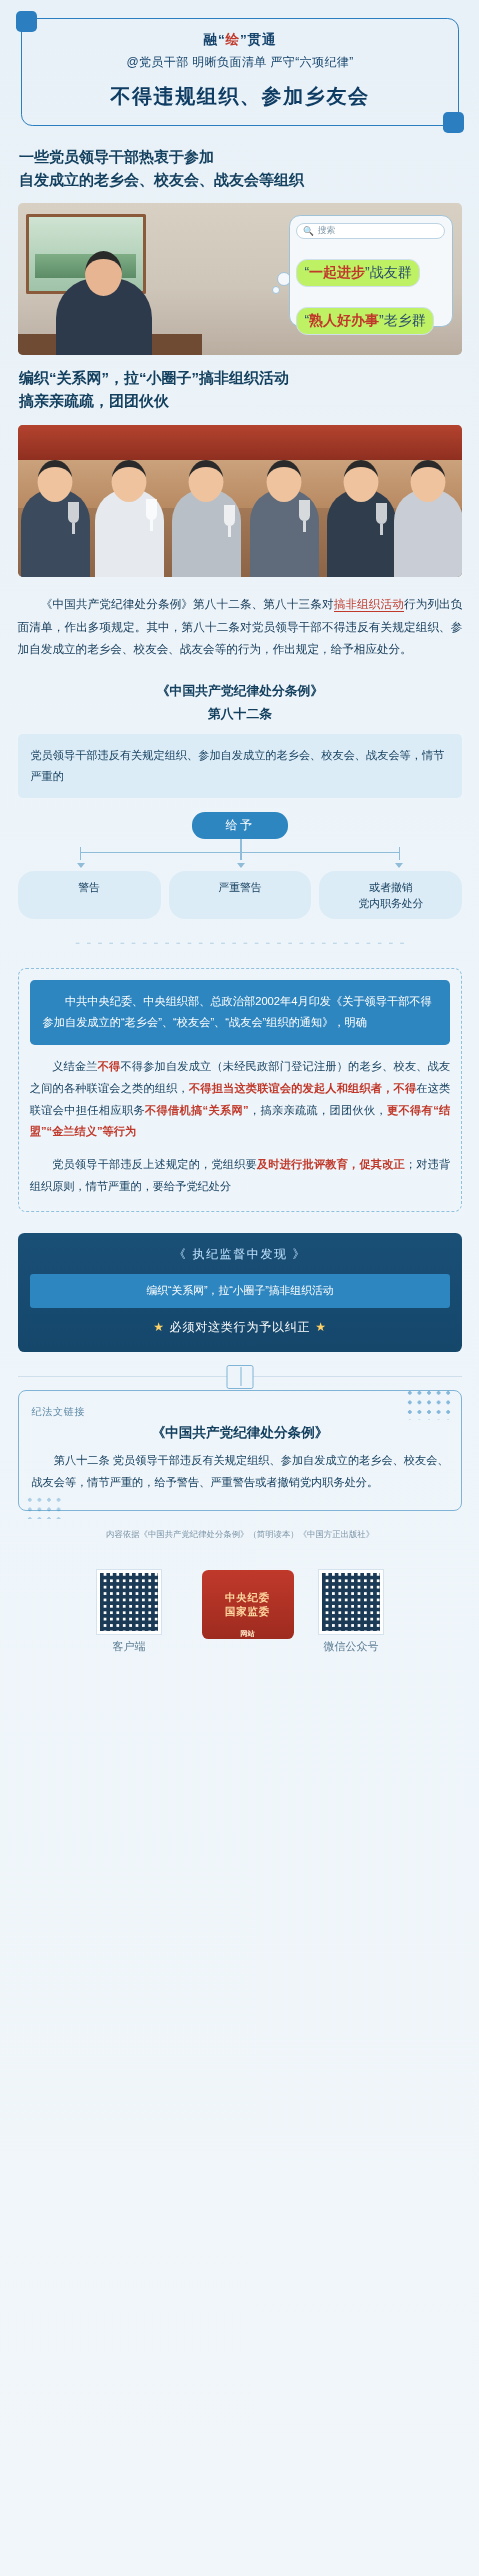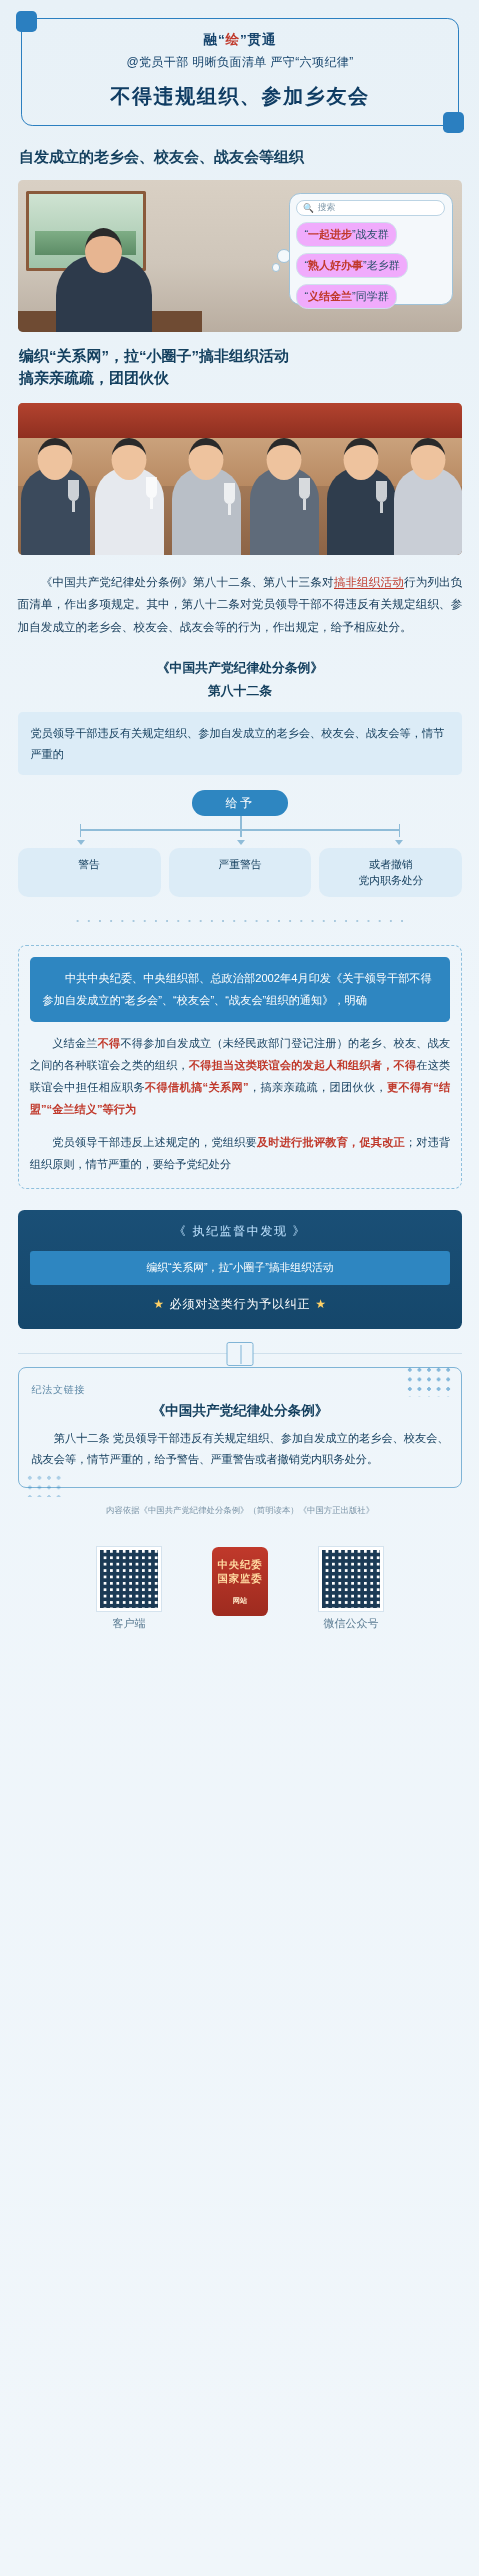--- a/index.html
+++ b/index.html
@@ -110,22 +110,22 @@
     position:absolute; right: 9.6px; top: 12.8px;
     width: 164px; height: 112px;
     background:#f4f8fb; border:1.6px solid #9fc2d8; border-radius: 11.2px;
     padding: 6.4px;
   }
   .illus .bubble .searchbar{
     height: 16px; border-radius: 8px; background:#fff; border:0.8px solid #bcd4e4;
     font-size: 8.8px; color:#7d96a8; display:flex; align-items:center; padding:0 6.4px; gap:3.2px;
   }
   .illus .bubble .chip{
-    margin-top: 6px; background:#f0abfc; border:0.8px solid #cfe0ec; border-radius: 11.2px;
-    font-size: 11px; color:#2b4f6b; padding: 4px 7.2px; display:inline-block;
+    margin-top: 20px; background:#bef264; border:0.8px solid #cfe0ec; border-radius: 11.2px;
+    font-size: 14px; color:#2b4f6b; padding: 4px 7.2px; display:inline-block;
   }
   .illus .bubble .chip b{ color:#c0392b; font-weight:bold; }
   .illus .bubdot1, .illus .bubdot2 {
     position:absolute; background:#f4f8fb; border:1.6px solid #9fc2d8; border-radius:50%;
   }
   .illus .bubdot1{ width:14.4px;height:14.4px; right:171px; top:69px;}
   .illus .bubdot2{ width:8.8px;height:8.8px; right:182px; top:83px;}
 
   
   .illus2 {
@@ -201,21 +201,21 @@
   .branch .vline{ position:absolute; left:50%; top:0; width:1.6px; height:12.8px; background:#8fbcd8;}
   .branch .hline{ position:absolute; left:14%; right:14%; top:12.8px; height:1.6px; background:#8fbcd8;}
   .branch .d{ position:absolute; top:8px; width:1.6px; height:12.8px; background:#8fbcd8;}
   .branch .d1{left:14%;} .branch .d2{left:50%;} .branch .d3{right:14%;}
   .branch .arrow{ position:absolute; top:24px; width:0;height:0;border-left:4px solid transparent;border-right:4px solid transparent;border-top:5.6px solid #8fbcd8;}
   .branch .a1{left:calc(14% - 3.2px);} .branch .a2{left:calc(50% - 3.2px);} .branch .a3{right:calc(14% - 3.2px);}
   .three {
     display:flex; justify-content: space-between; margin: 4.8px 17.6px 0 17.6px; gap:8px;
   }
   .three .cell{
-    flex:1; background:#dcecf7; border-radius:10px; text-align:center;
+    flex:1; background:#dcecf7; border-radius:16px; text-align:center;
     font-size:10.8px; color:#16405f; padding: 8px 11px; line-height:1.5;
   }
 
   .divider-dots{
     margin: 21px auto; width: 70%; height: 6.4px;
     background-image: radial-gradient(#a9c9de 1.6px, transparent 1.6px);
     background-size: 11.2px 6.4px;
   }
 
   
@@ -270,43 +270,43 @@
   .link-title{ text-align:center; font-size:13.6px; font-weight:bold; color:#14405f; margin-bottom:8px;}
   .link-text{ font-size:11.2px; line-height:1.95; color:#16405f; text-indent:2em; text-align:justify;}
   .dots-deco{ position:absolute; right:8px; top:-3.2px; width:48px;height:32px;
     background-image: radial-gradient(#2e86c1 2px, transparent 2px);
     background-size: 9.6px 9.6px; opacity:.55;}
   .dots-deco2{ position:absolute; left:6.4px; bottom:-9.6px; width:38px;height:24px;
     background-image: radial-gradient(#2e86c1 2px, transparent 2px);
     background-size: 9.6px 9.6px; opacity:.35;}
 
   .source-note{
-    margin: 16px 19px 0 19px; text-align:center; font-size:8.4px; color:#7a93a6; line-height:1.7;font-family:Liberation Mono, monospace;
+    margin: 16px 19px 0 19px; text-align:center; font-size:8.4px; color:#7a93a6; line-height:1.7;
   }
 
   
   .footer{
     margin-top: 14.4px; padding: 14.4px 0 21px 0;
     display:flex; justify-content:center; align-items:flex-start; gap: 34px;
   }
   .fcol{ text-align:center; width: 77px;}
   .qr{
     width: 64px; height: 64px; margin: 0 auto 4.8px auto;
     background-color:#ffffff;
     background-image:
       repeating-linear-gradient(0deg,#1b3a55 0 3.2px, transparent 3.2px 6.4px),
       repeating-linear-gradient(90deg,#1b3a55 0 3.2px, transparent 3.2px 6.4px);
     background-size: 6.4px 6.4px, 6.4px 6.4px;
     border: 3.2px solid #fff; outline:0.8px solid #d5e3ee;
   }
   .emblem{
-    width: 56px; height: 69px; margin: 0 auto 4.8px auto; border-radius: 6.4px;
+    width: 92px; height: 69px; margin: 0 auto 4.8px auto; border-radius: 6.4px;
     background: linear-gradient(180deg,#c0392b,#9e2b1f);
     color:#ffd9a0; font-size: 10.4px; font-weight:bold; line-height:1.35;
-    display:flex; flex-direction:column; align-items:center; justify-content:center;
+    display:flex; flex-direction:column; align-items:center; justify-content:flex-end;
     letter-spacing:0.8px;
   }
   .emblem .sub{ font-size:7.2px; color:#ffe9c9; margin-top:10px; letter-spacing:0;}
   .fcap{ font-size: 11px; color:#5a7b92;text-align:center; }
 </style>
 </head>
 <body>
 
 <div class="page">
 
@@ -314,20 +314,21 @@
     <div class="header-frame">
       <div class="hline1">
         <span>融“</span><span class="hl-red">绘</span><span>”贯通</span>
       </div>
       <div class="hline2">@党员干部 明晰负面清单 严守“六项纪律”</div>
       <div class="hline3">不得违规组织、参加乡友会</div>
     </div>
   </div>
 
   <div class="sect-title">
+    <span class="t2">一些党员领导干部热衷于参加</span>
     <span class="t2">自发成立的老乡会、校友会、战友会等组织</span>
   </div>
 
   <div class="illus">
     <div class="wallframe"></div>
     <div class="desk"></div>
     <div class="deskman"></div>
     <div class="bubdot2"></div>
     <div class="bubdot1"></div>
     <div class="bubble">

